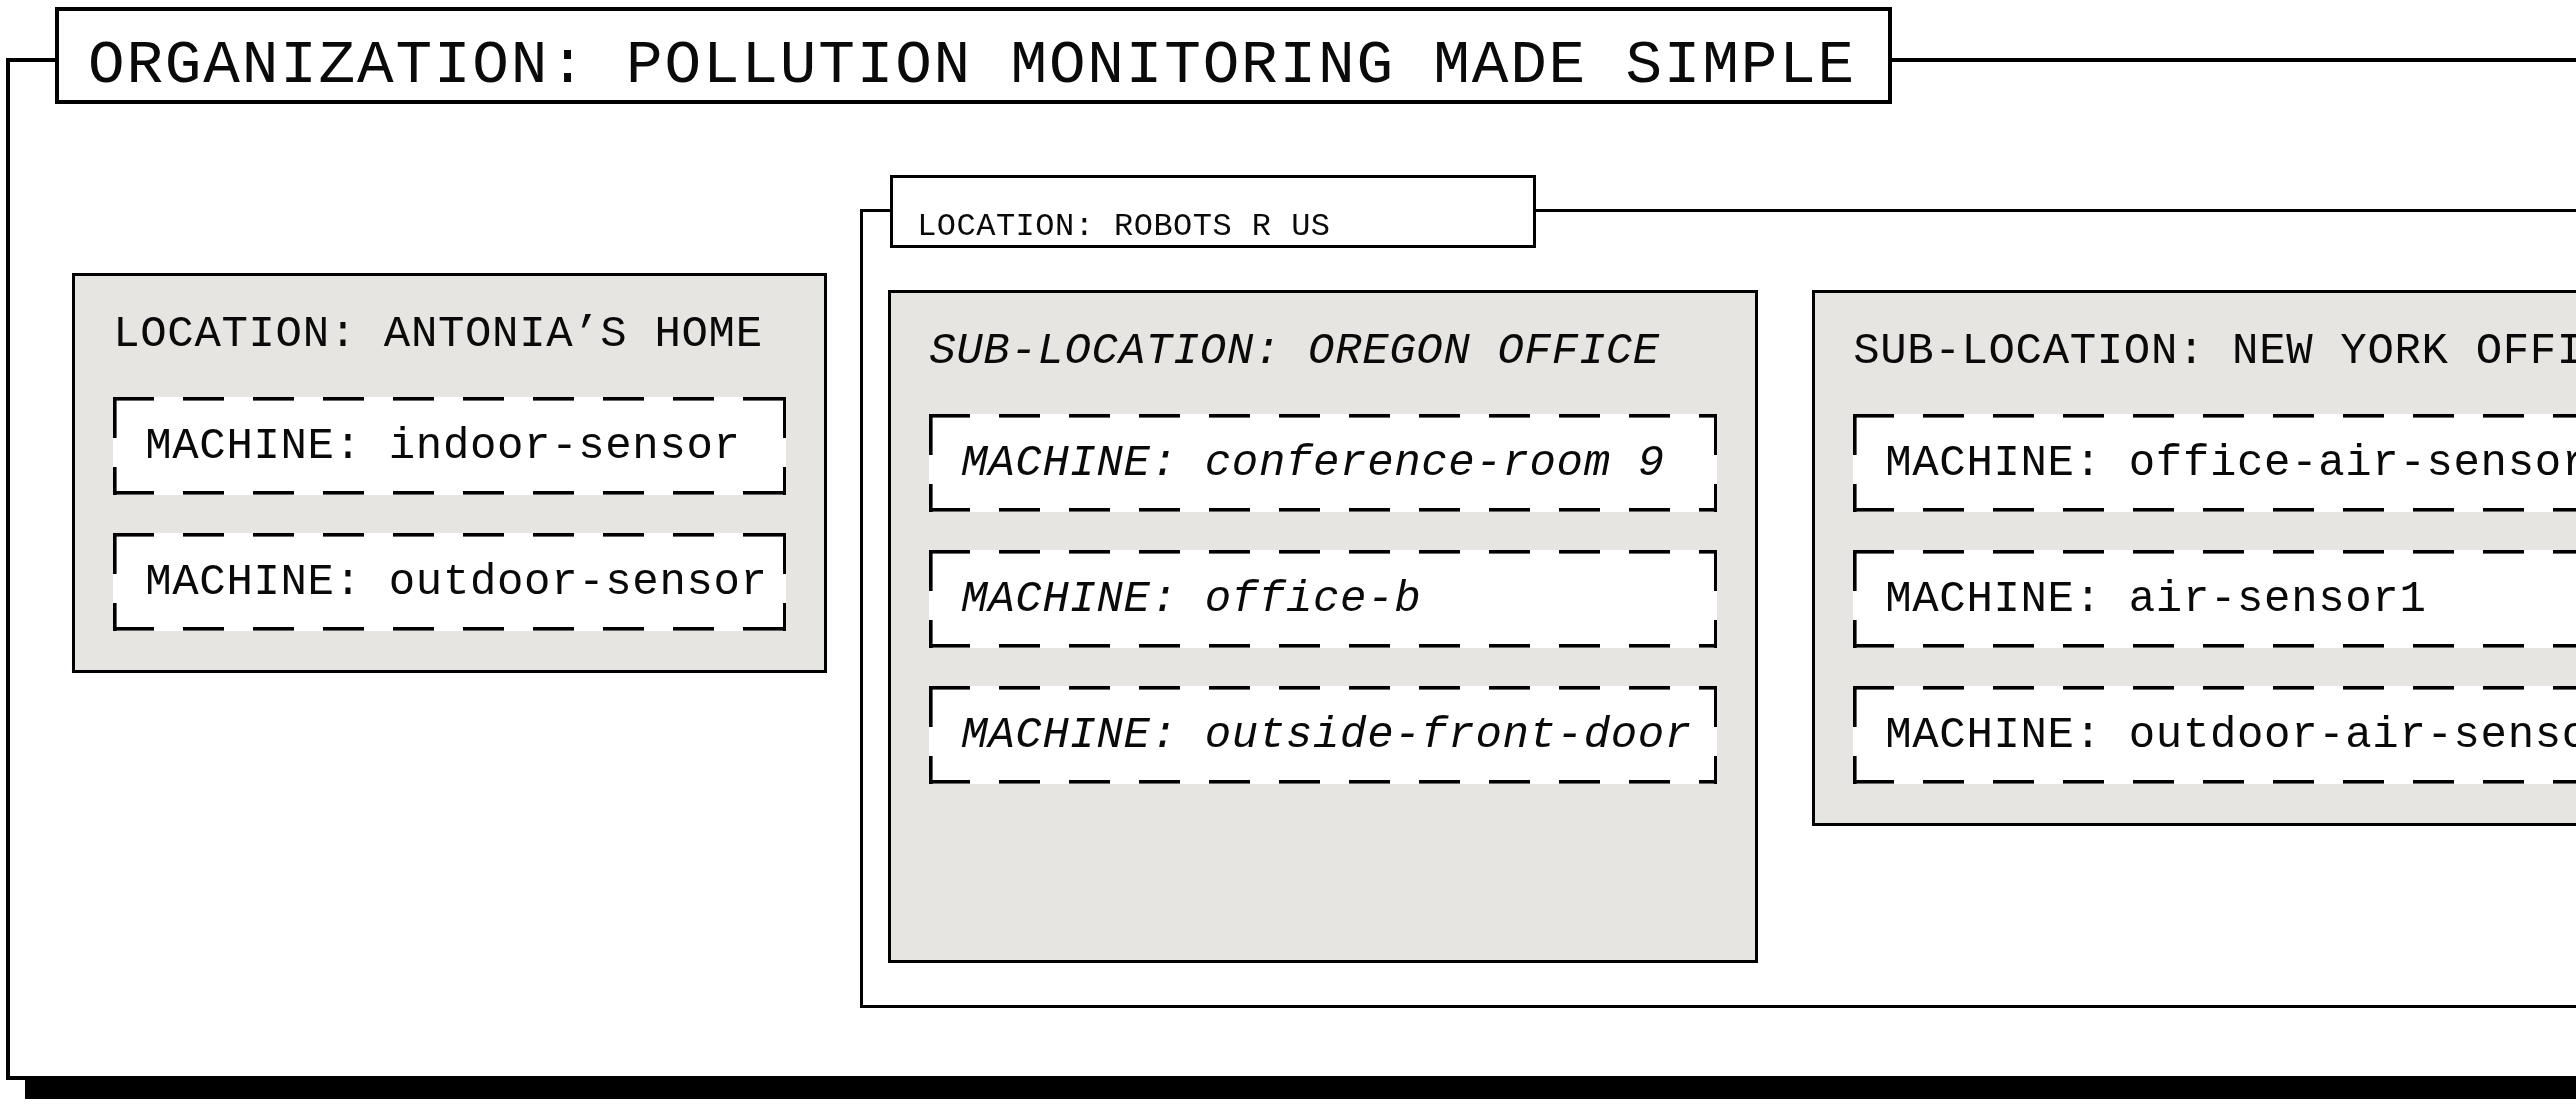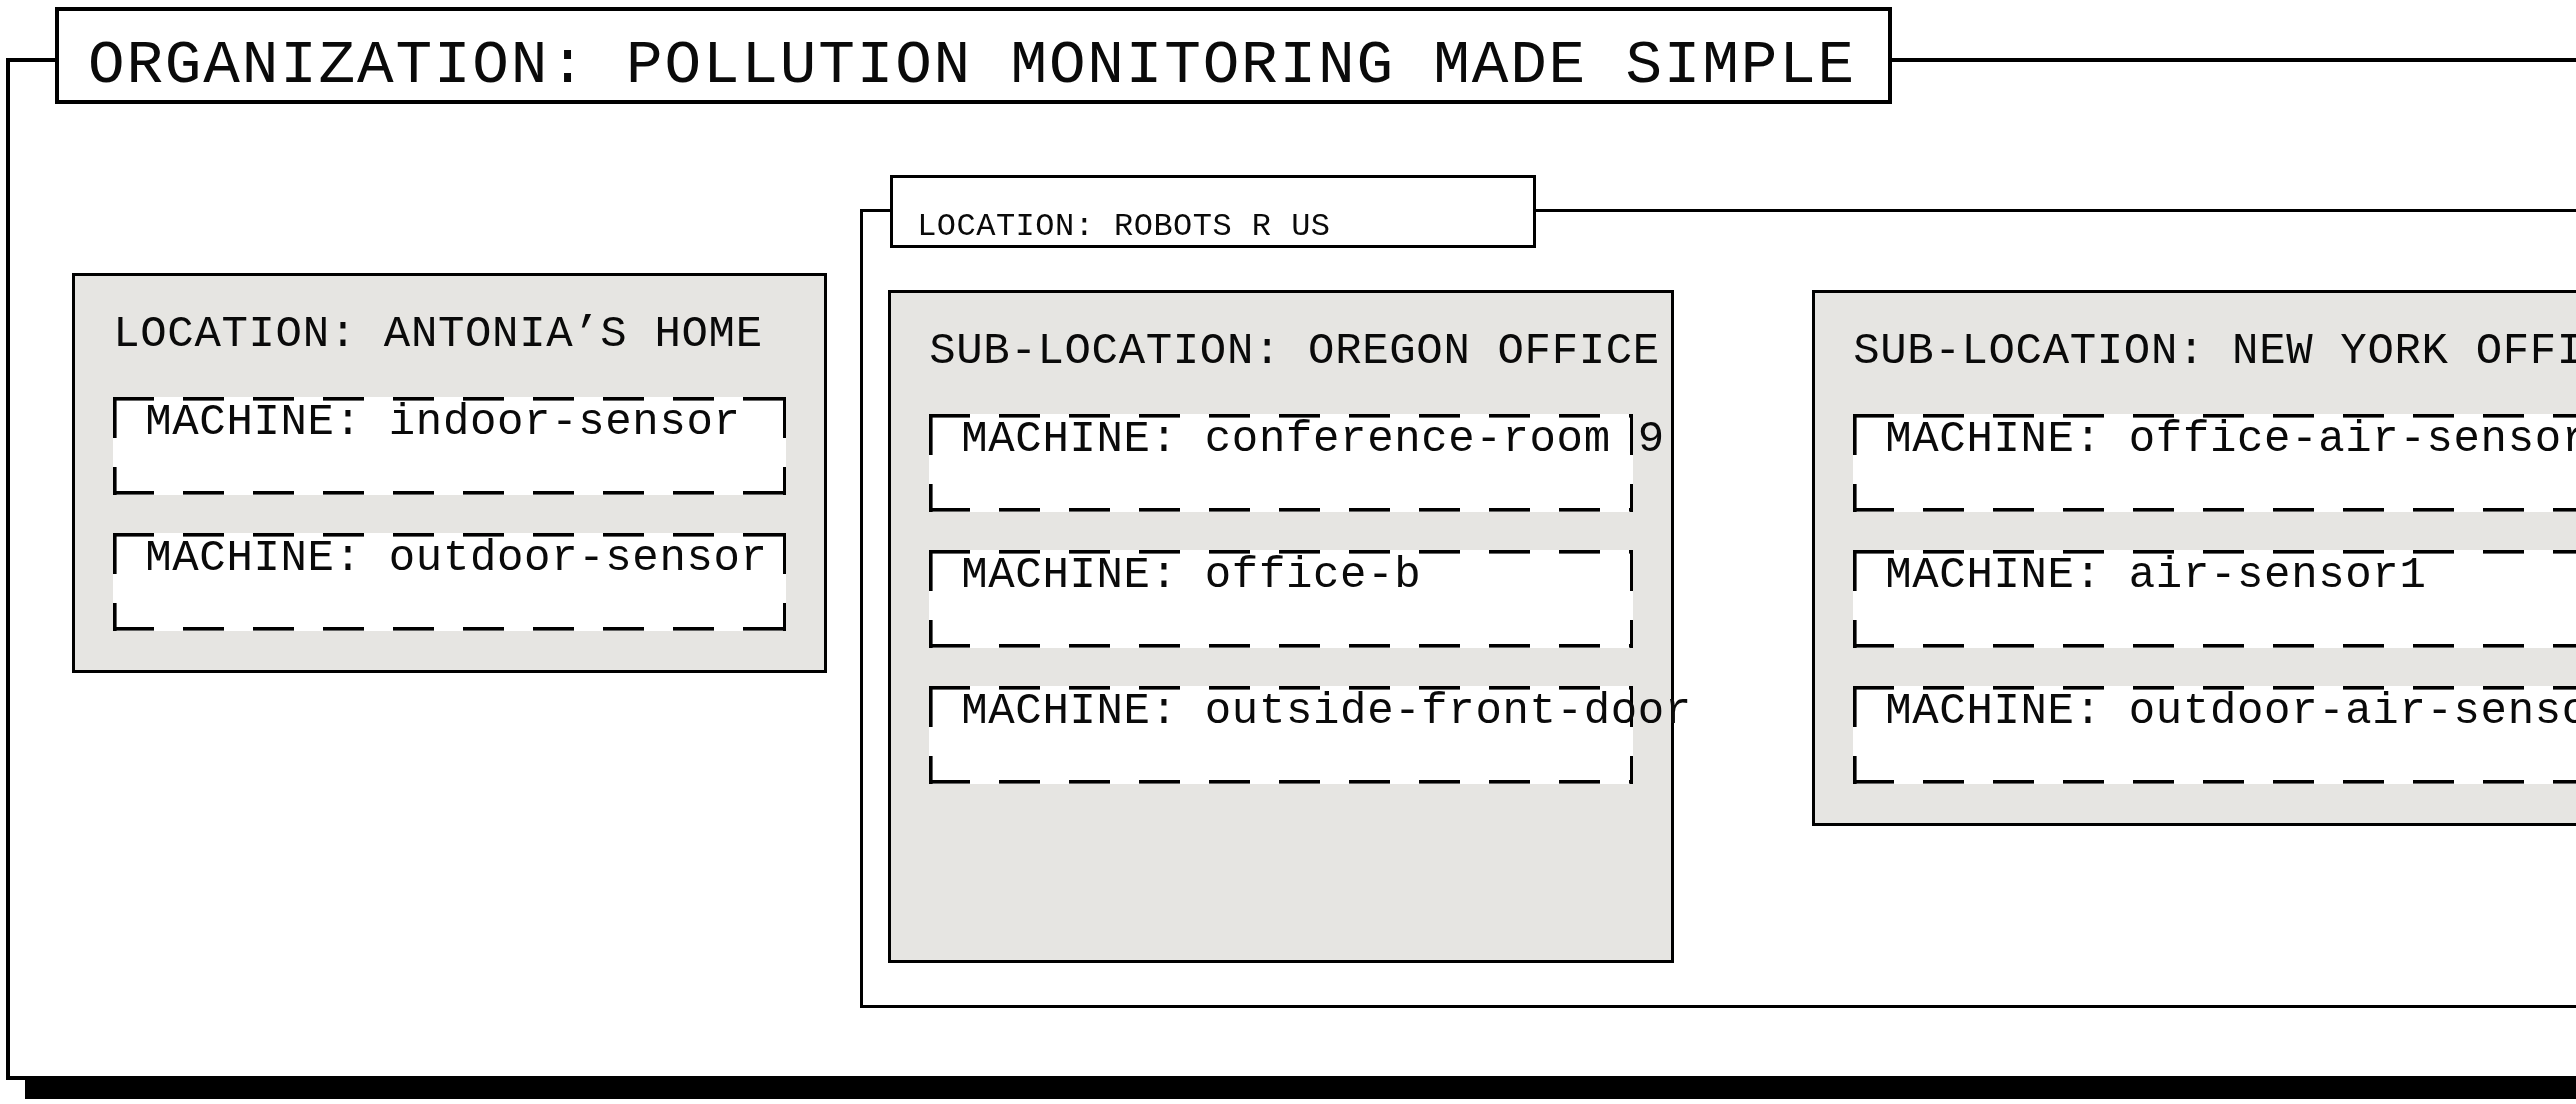--- a/index.html
+++ b/index.html
@@ -58,21 +58,21 @@
     font-size: 44px;
     letter-spacing: 0.015em;
     line-height: 49px;
     white-space: nowrap;
   }
 
   .machine {
     height: 98px;
     margin-top: 38px;
     display: flex;
-    align-items: flex-start;
+    align-items: center;
     padding-left: 32px;
     font-size: 44px;
     letter-spacing: 0.015em;
     white-space: nowrap;
     background-color: #ffffff;
     background-image:
       repeating-linear-gradient(90deg,  #000 0 41px, transparent 41px 70px),
       repeating-linear-gradient(90deg,  #000 0 41px, transparent 41px 70px),
       repeating-linear-gradient(180deg, #000 0 41px, transparent 41px 70px),
       repeating-linear-gradient(180deg, #000 0 41px, transparent 41px 70px);
@@ -102,21 +102,21 @@
     border: 3.6px solid #000000;
     display: flex;
     align-items: flex-end;
     padding-left: 24px;
     font-size: 32px;
     letter-spacing: 0.015em;
     white-space: nowrap;
     z-index: 2;
   }
 
-  .oregon-box { left: 25px;   top: 78px; width: 786px; height: 673px; }
+  .oregon-box { left: 25px;   top: 78px; width: 870px; height: 673px; font-style: italic; }
   .ny-box     { left: 949px; top: 78px; width: 909px; height: 536px; }
 </style>
 </head>
 <body>
 
 <div class="stage">
 
   <div class="org-shadow"></div>
 
   <div class="org-box">

